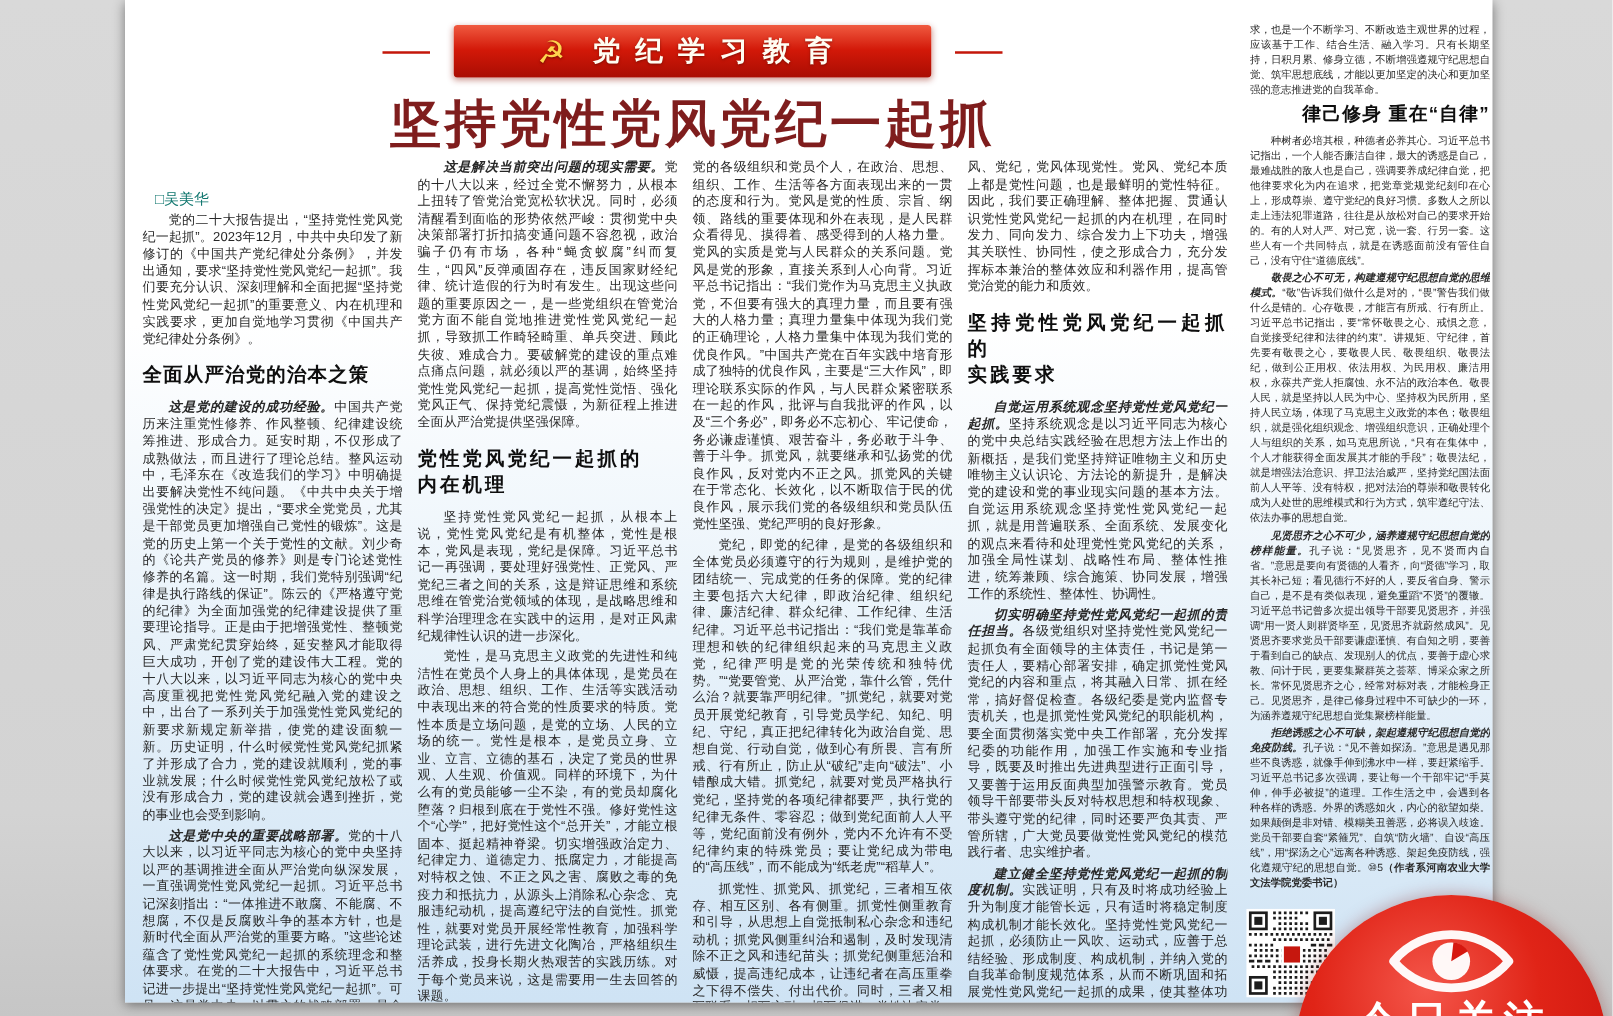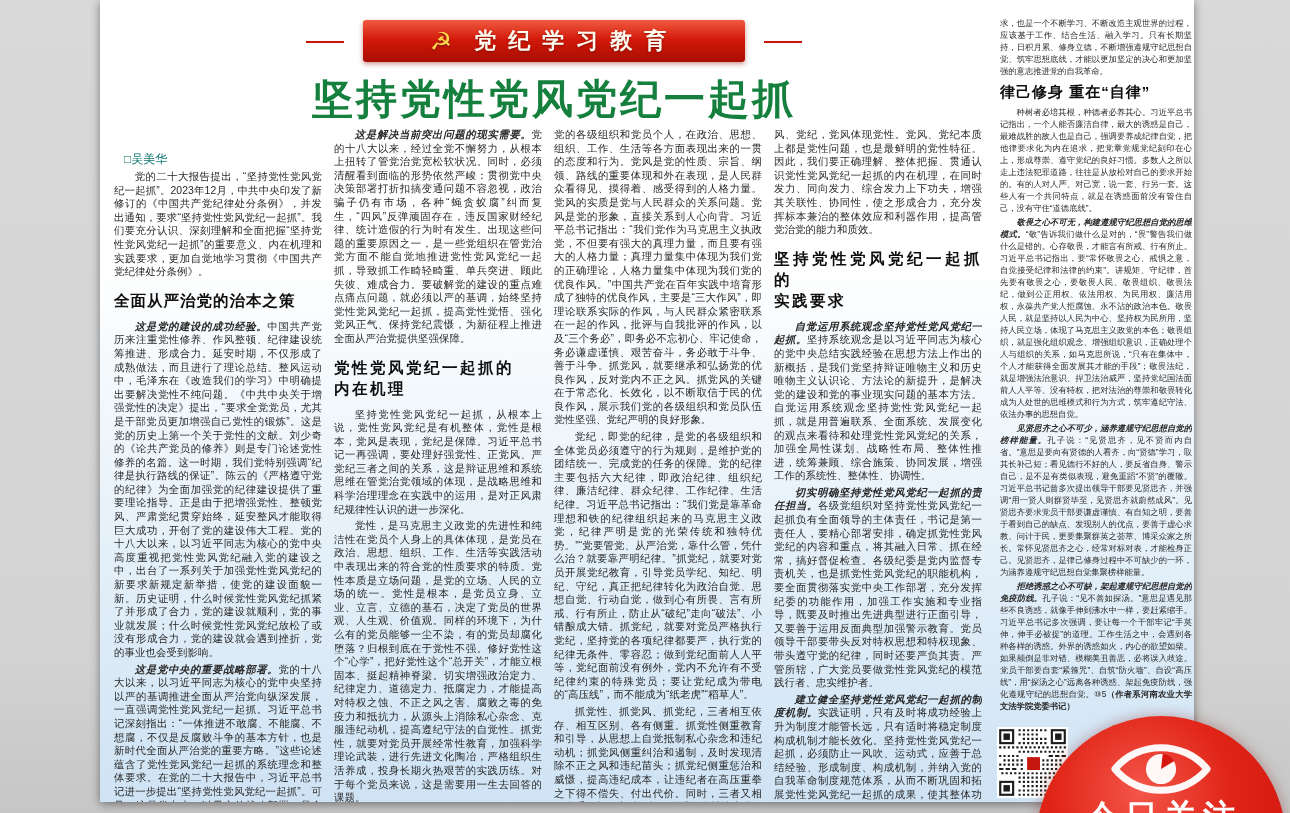--- a/index.html
+++ b/index.html
@@ -16,40 +16,40 @@
   .banner{position:absolute;left:18px;top:20px;width:872px;height:46px;}
   .flank{position:absolute;top:21px;width:38px;height:2px;background:#c4170a;}
   .flank.l{left:188px;} .flank.r{right:188px;}
   .ribbon{position:absolute;left:50%;transform:translateX(-50%);top:0;width:382px;height:42px;border-radius:3px;
     background:linear-gradient(180deg,#f05a40 0%,#d21808 48%,#a90d03 100%);
     display:flex;align-items:center;justify-content:center;box-shadow:0 2px 5px rgba(140,20,5,.45);}
   .emblem{font-family:"DejaVu Sans",sans-serif;font-size:25px;line-height:1;color:#ffd44d;text-shadow:0 1px 2px #6e0e00;margin-right:10px;}
   .ribbon-text{font-size:22px;font-weight:bold;color:#fffdf2;letter-spacing:12px;text-indent:12px;text-shadow:0 1px 2px rgba(90,10,0,.65);}
 
   .headline{position:absolute;left:18px;top:72px;width:872px;text-align:center;
-    font-size:41px;font-weight:900;letter-spacing:3px;color:#15803d;}
+    font-size:41px;font-weight:900;letter-spacing:3px;color:#7f1d1d;}
   .author{position:absolute;left:24px;top:151px;font-size:12px;color:#0f766e;}
 
   
   .col{position:absolute;width:208px;top:128px;height:674px;overflow:hidden;
     text-align:justify;font-size:10.4px;line-height:13.6px;color:#282828;letter-spacing:.1px;}
   .col.c0{left:14px;top:170px;height:632px;}
   .col.c1{left:234px;} .col.c2{left:454px;} .col.c3{left:674px;}
   .para{margin:0 0 3px;text-indent:2em;}
   .para.noindent{text-indent:0;}
   .lead{font-weight:bold;font-style:italic;}
   .col-heading{font-weight:bold;font-size:15.5px;line-height:21px;letter-spacing:2.5px;color:#0e0e0e;margin:11px 0 9px;white-space:pre-line;}
   .col-heading.center{letter-spacing:1px;}
 
   
   .side{position:absolute;left:900px;top:1px;width:192px;height:716px;overflow:hidden;
     text-align:justify;font-size:8.3px;line-height:12px;color:#2a2a2a;margin-top:16px;}
   .side .para{margin:0 0 2px;text-indent:2em;}
   .side .para.noindent{text-indent:0;}
-  .side-title{font-weight:bold;font-size:15px;letter-spacing:1px;text-align:left;margin:9px 0 8px;color:#0e0e0e;}
+  .side-title{font-weight:bold;font-size:15px;letter-spacing:1px;text-align:right;margin:9px 0 8px;color:#0e0e0e;}
   .tail{font-weight:bold;}
 
   
   .qr{position:absolute;left:897px;top:727px;width:71px;height:71px;}
   .qr svg{width:100%;height:100%;display:block;}
   .qr-note{position:absolute;left:982px;top:741px;width:44px;font-size:10.5px;line-height:17px;color:#333;}
 
   
   .watch{position:absolute;left:1036px;top:716px;width:250px;height:250px;border-radius:50%;
     background:radial-gradient(circle at 42% 30%,#f4564a 0%,#e02417 40%,#c30d0a 100%);

